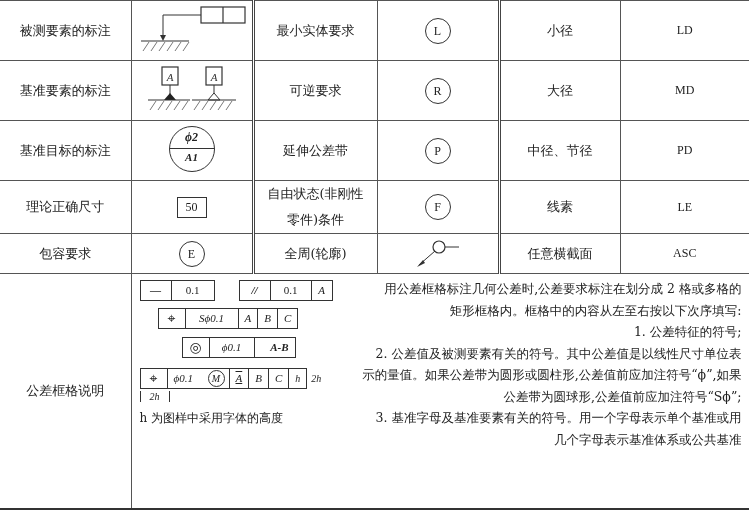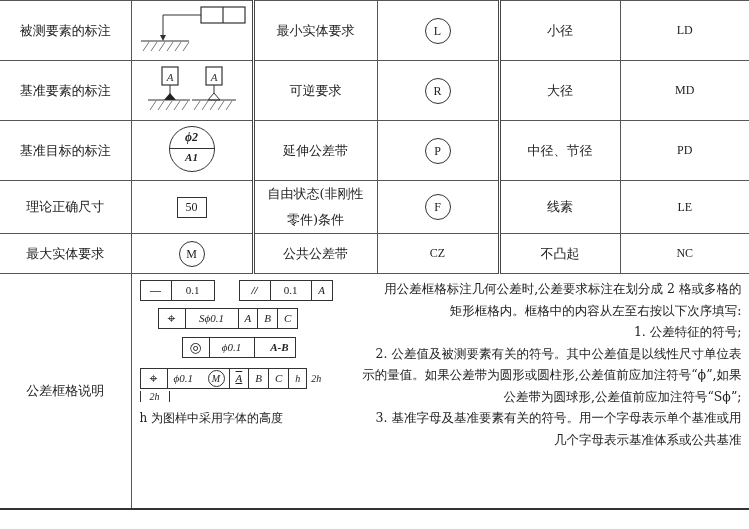--- a/index.html
+++ b/index.html
@@ -113,29 +113,36 @@
 
   <tr style="height:44px">
     <td class="nol">理论正确尺寸</td>
     <td><span class="box50 latin">50</span></td>
     <td class="dbl" style="padding:0 10px;line-height:26px;">自由状态(非刚性零件)条件</td>
     <td><span class="circ latin">F</span></td>
     <td class="dbl">线素</td>
     <td class="nor latin">LE</td>
   </tr>
 
-
   <tr style="height:40px">
-    <td class="nol">最大实体要求</td>
-    <td><span class="circ latin">M</span></td>
-    <td class="dbl">公共公差带</td>
-    <td class="latin">CZ</td>
-    <td class="dbl">不凸起</td>
-    <td class="nor latin">NC</td>
-  </tr>
+    <td class="nol">包容要求</td>
+    <td><span class="circ latin">E</span></td>
+    <td class="dbl">全周(轮廓)</td>
+    <td>
+      <svg width="46" height="34" viewBox="0 0 46 34">
+        <circle cx="24" cy="12" r="6" fill="none" stroke="#333" stroke-width="1.2"></circle>
+        <line x1="30" y1="12" x2="44" y2="12" stroke="#333" stroke-width="1"></line>
+        <line x1="20" y1="16" x2="4" y2="30" stroke="#333" stroke-width="1"></line>
+        <polygon points="2,32 8,25 10,28" fill="#333"></polygon>
+      </svg>
+    </td>
+    <td class="dbl">任意横截面</td>
+    <td class="nor latin">ASC</td>
+  </tr>
+
 
   <tr class="last" style="height:234px">
     <td class="nol">公差框格说明</td>
     <td colspan="5" class="nor" style="text-align:left;vertical-align:top;padding:0;">
       <div style="position:relative;height:234px;">
 
         <div style="position:absolute;left:8px;top:6px;width:215px;">
           <div style="display:flex;gap:24px;">
             <div class="fc">
               <span style="width:18px;text-align:center;font-weight:bold;">—</span>

